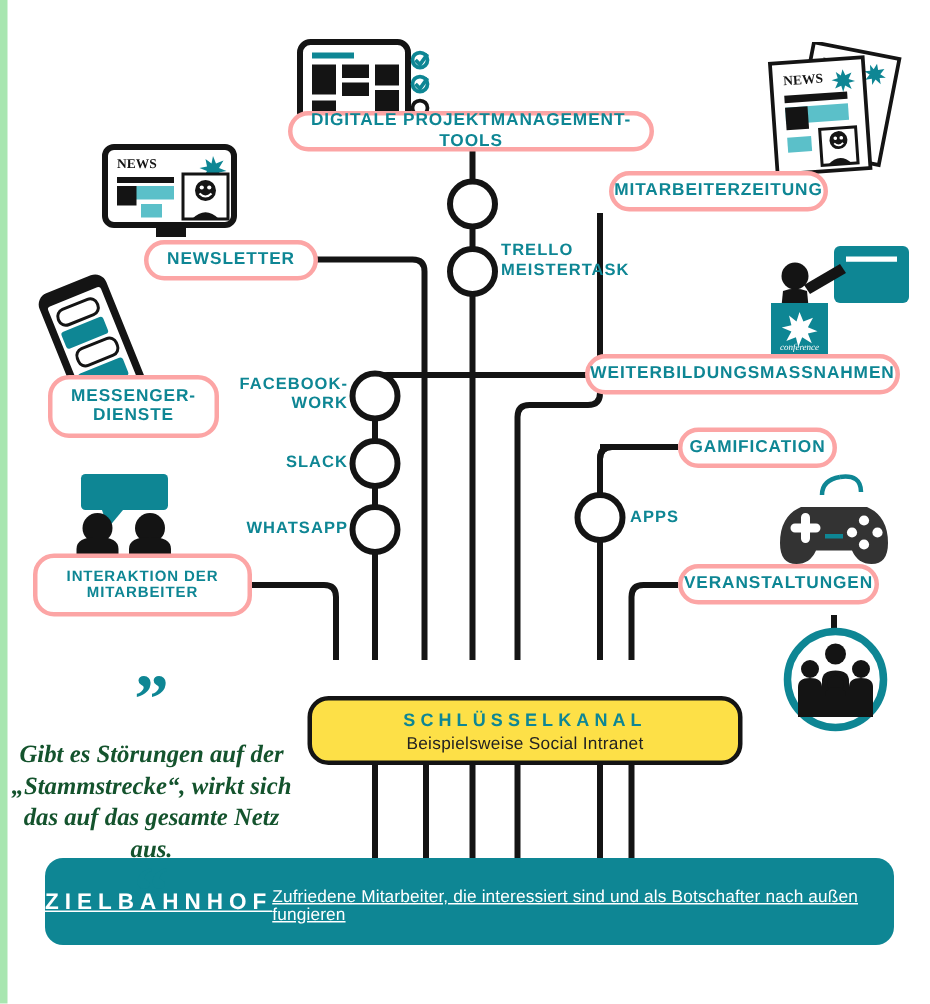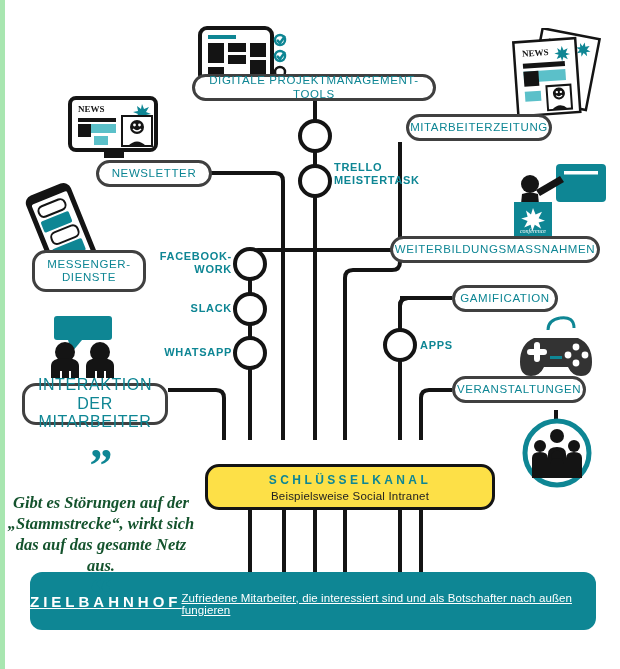--- a/index.html
+++ b/index.html
@@ -1,22 +1,22 @@
 <!DOCTYPE html>
 <html><head>
 <meta charset="utf-8">
 <style>
   html,body{margin:0;padding:0;background:#ffffff;}
   body{width:620px;height:669px;overflow:hidden;font-family:"Liberation Sans",sans-serif;}
   #stage{position:relative;width:620px;height:669px;background:#ffffff;}
   #leftedge{position:absolute;left:0;top:0;width:5px;height:669px;background:#a8e6b0;}
   svg.layer{position:absolute;left:0;top:0;width:620px;height:669px;}
-  .node{position:absolute;box-sizing:border-box;background:#ffffff;border:3px solid #404040;
+  .node{position:absolute;box-sizing:border-box;background:#ffffff;border:3px solid #fca5a5;
         border-radius:14px;display:flex;align-items:center;justify-content:center;text-align:center;
-        color:#0E8694;font-weight:normal;letter-spacing:.6px;line-height:1.15;z-index:5;}
+        color:#0E8694;font-weight:bold;letter-spacing:.6px;line-height:1.15;z-index:5;}
   .inline-lbl{position:absolute;color:#0E8694;font-weight:bold;font-size:11px;letter-spacing:.7px;
         text-align:right;line-height:1.15;z-index:6;}
   .keybox{position:absolute;box-sizing:border-box;background:#fde047;border:3px solid #141414;
         border-radius:14px;z-index:7;display:flex;flex-direction:column;align-items:center;justify-content:center;}
   .keybox .k1{color:#0E8694;font-weight:bold;font-size:12px;letter-spacing:3.4px;}
   .keybox .k2{color:#222;font-size:11.5px;margin-top:3px;letter-spacing:.2px;}
   .goalbox{position:absolute;box-sizing:border-box;background:#0E8694;border-radius:12px;z-index:7;
         display:flex;flex-direction:row;align-items:center;justify-content:center;color:#fff;text-decoration:underline;}
   .goalbox .g1{font-weight:bold;font-size:15px;letter-spacing:4px;}
   .goalbox .g2{font-size:11.5px;margin-top:5px;letter-spacing:.1px;}
@@ -216,21 +216,21 @@
   </div>
 
   <div class="node" style="left:452px;top:285px;width:106px;height:27px;font-size:11.5px;">
     <span>GAMIFICATION</span>
   </div>
 
   <div class="node" style="left:452px;top:376px;width:134px;height:27px;font-size:11.5px;">
     <span>VERANSTALTUNGEN</span>
   </div>
 
-  <div class="node" style="left:22px;top:383px;width:146px;height:42px;font-size:16px;justify-content:flex-end;">
+  <div class="node" style="left:22px;top:369px;width:146px;height:42px;font-size:10px;justify-content:flex-end;">
     <span>INTERAKTION DER MITARBEITER</span>
   </div>
 
   <div class="inline-lbl" style="left:334px;top:129px;width:90px;text-align:left;margin-top:32px;">
     <span>TRELLO</span>
   </div>
   <div class="inline-lbl" style="left:334px;top:174px;width:110px;text-align:left;">
     <span>MEISTERTASK</span>
   </div>
   <div class="inline-lbl" style="left:150px;top:250px;width:82px;">

